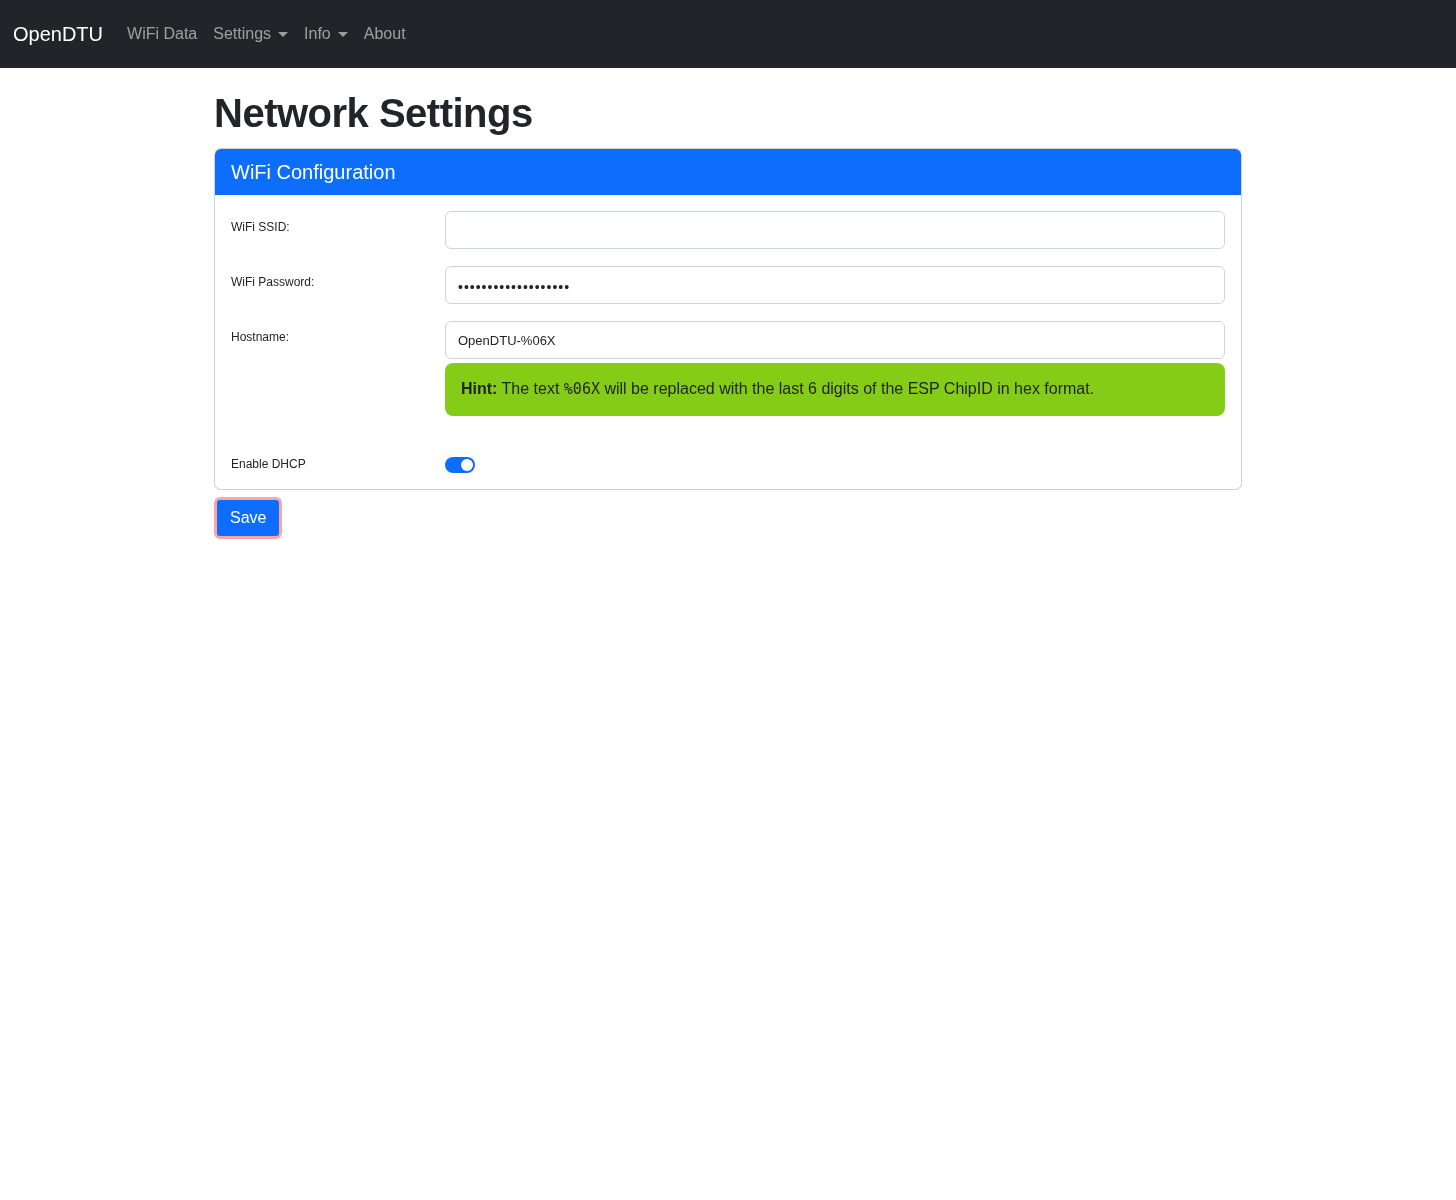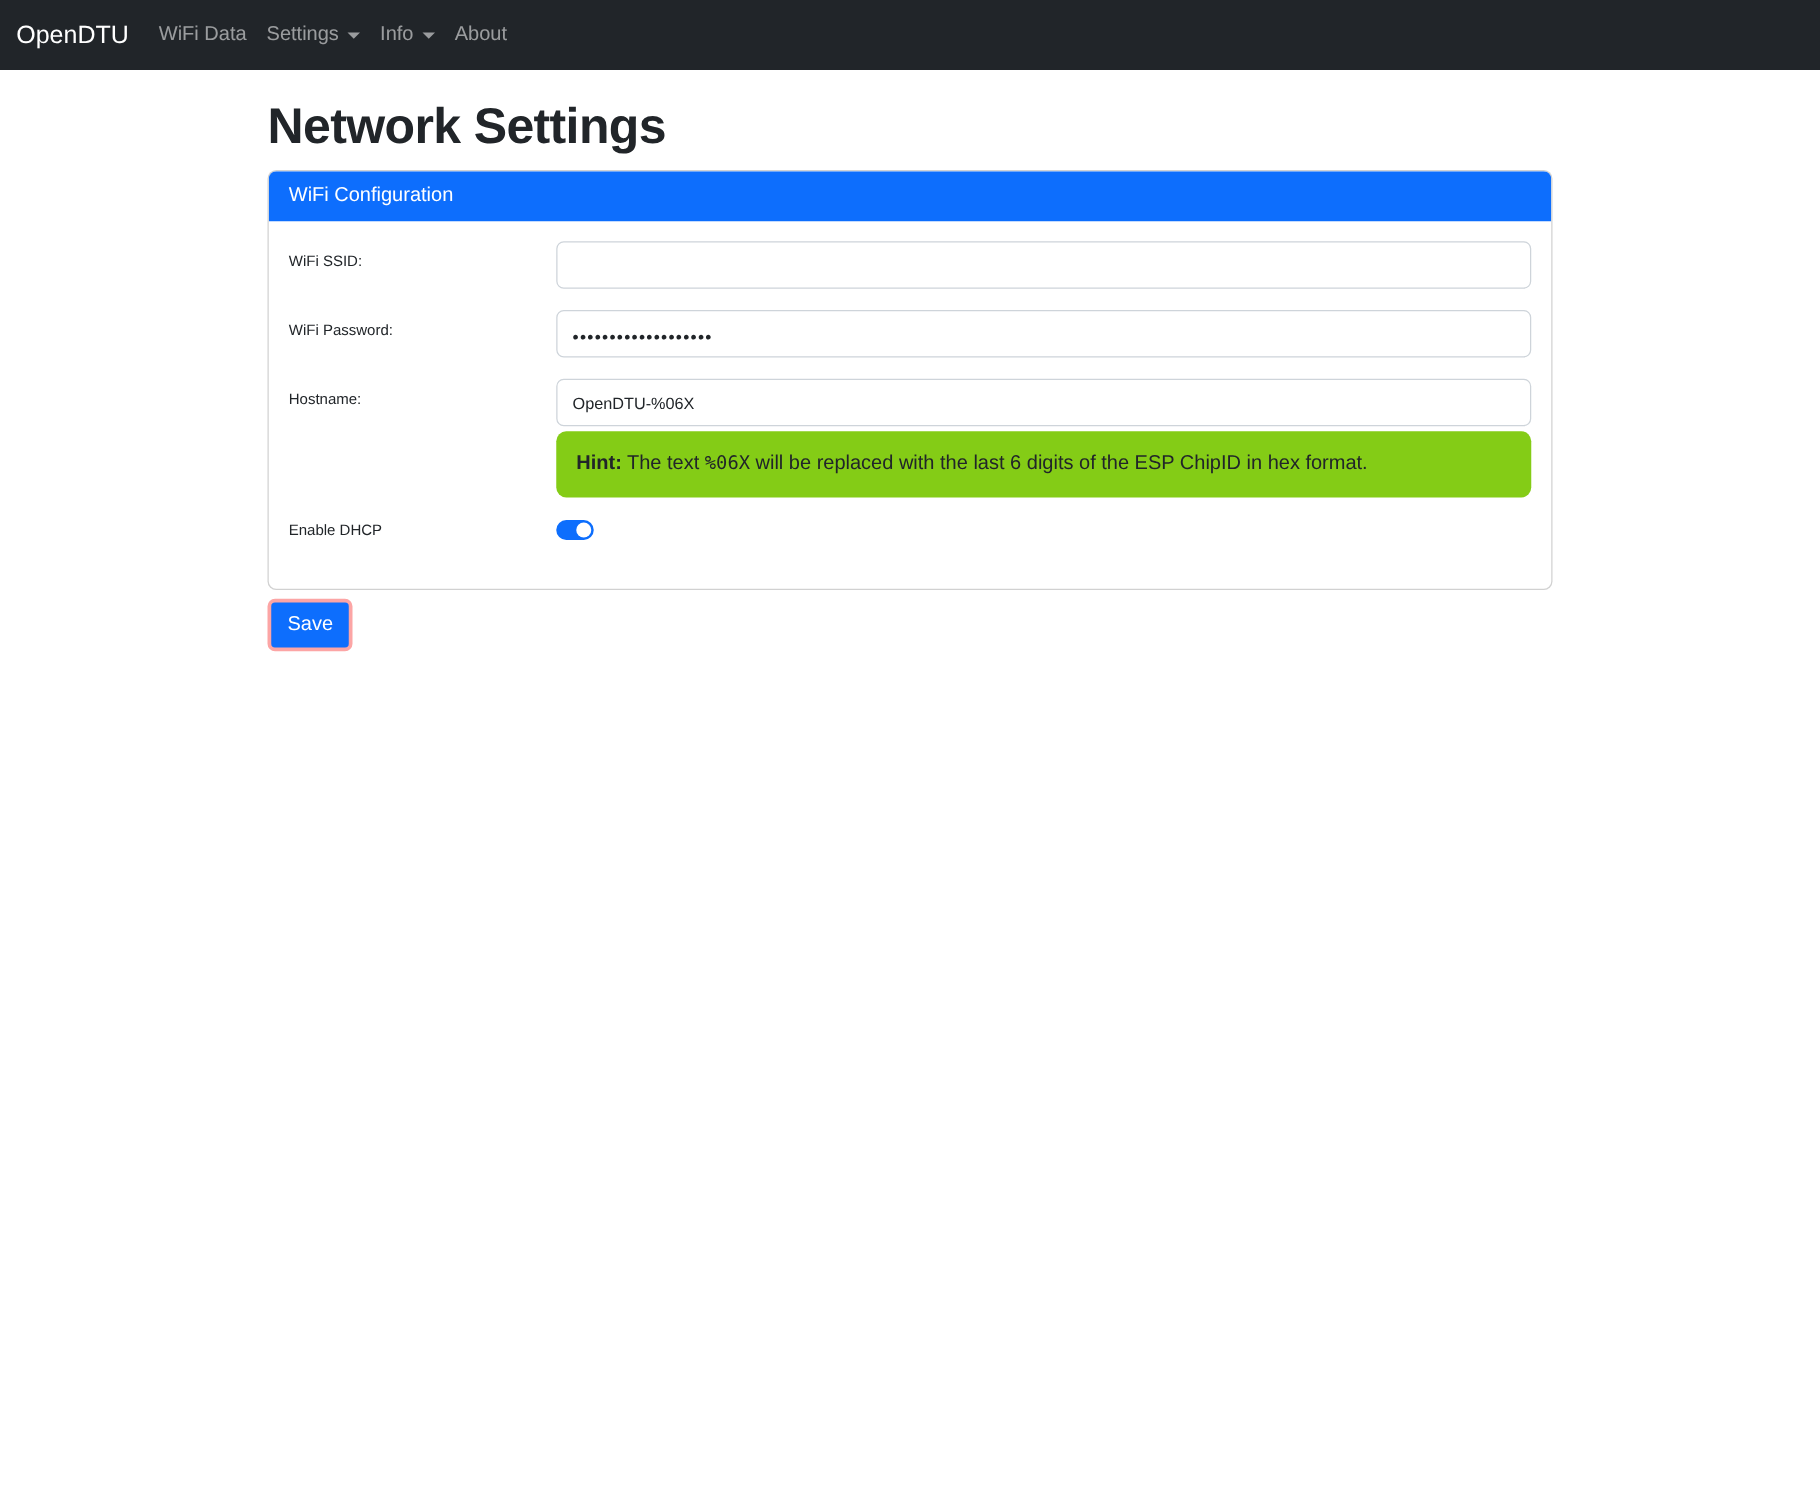--- a/index.html
+++ b/index.html
@@ -1,21 +1,21 @@
 <!DOCTYPE html>
 <html><head>
 <meta charset="utf-8">
 <style>
   * { box-sizing: border-box; margin: 0; padding: 0; }
   html, body { background: #ffffff; font-family: "Liberation Sans", "DejaVu Sans", sans-serif; }
   body { width: 1456px; min-height: 1200px; }
 
   
   .navbar {
-    height: 56px; background: #212529; display: flex; align-items: center;
+    height: 68px; background: #212529; display: flex; align-items: center;
     padding: 0 13px;
   }
   .navbar-brand {
     color: #ffffff; font-size: 20px; font-weight: 500; margin-right: 16px;
     text-decoration: none; cursor: pointer;
   }
   .nav { display: flex; align-items: center; }
   .nav-link {
     color: rgba(255,255,255,0.55); font-size: 16px; padding: 8px 8px;
     text-decoration: none; cursor: pointer; display: inline-flex; align-items: center;
@@ -34,21 +34,21 @@
     font-size: 40px; line-height: 1.2; font-weight: 600; color: #212529;
     margin: 21px 0 11px 0; letter-spacing: -0.5px;
   }
 
   
   .card {
     border: 1px solid rgba(0,0,0,0.18); border-radius: 7px; overflow: hidden;
     background: #fff;
   }
   .card-header {
-    background: #0d6efd; color: #ffffff; font-size: 16px; line-height: 1.5;
+    background: #0d6efd; color: #ffffff; font-size: 20px; line-height: 1.5;
     padding: 8px 16px;
   }
   .card-body { padding: 16px; }
 
   .form-row { display: flex; margin-bottom: 17px; }
   .form-row:last-child { margin-bottom: 0; }
   .form-label {
     width: 214px; flex: none; font-size: 12px; color: #212529;
     padding-top: 7px; line-height: 1.5;
   }
@@ -64,21 +64,21 @@
 
   .hint {
     margin-top: 4px; background: #84cc16; border-radius: 8px;
     padding: 16px; font-size: 16px; color: #212529; line-height: 1.3;
   }
   .hint .hint-bold { font-weight: 700; }
   .hint code {
     font-family: "DejaVu Sans Mono", monospace; font-size: 15px; color: #212529;
   }
 
-  .dhcp-row { margin-top: 14px; min-height: 40px; align-items: flex-start; }
+  .dhcp-row { margin-top: 14px; min-height: 40px; align-items: flex-end; }
   .dhcp-row .form-label { padding-top: 0; }
 
   
   .switch {
     display: inline-block; width: 30px; height: 16px; border-radius: 8px;
     background: #0d6efd; position: relative; cursor: pointer; vertical-align: middle;
   }
   .switch .knob {
     position: absolute; top: 2px; right: 2px; width: 12px; height: 12px;
     border-radius: 50%; background: #ffffff;

